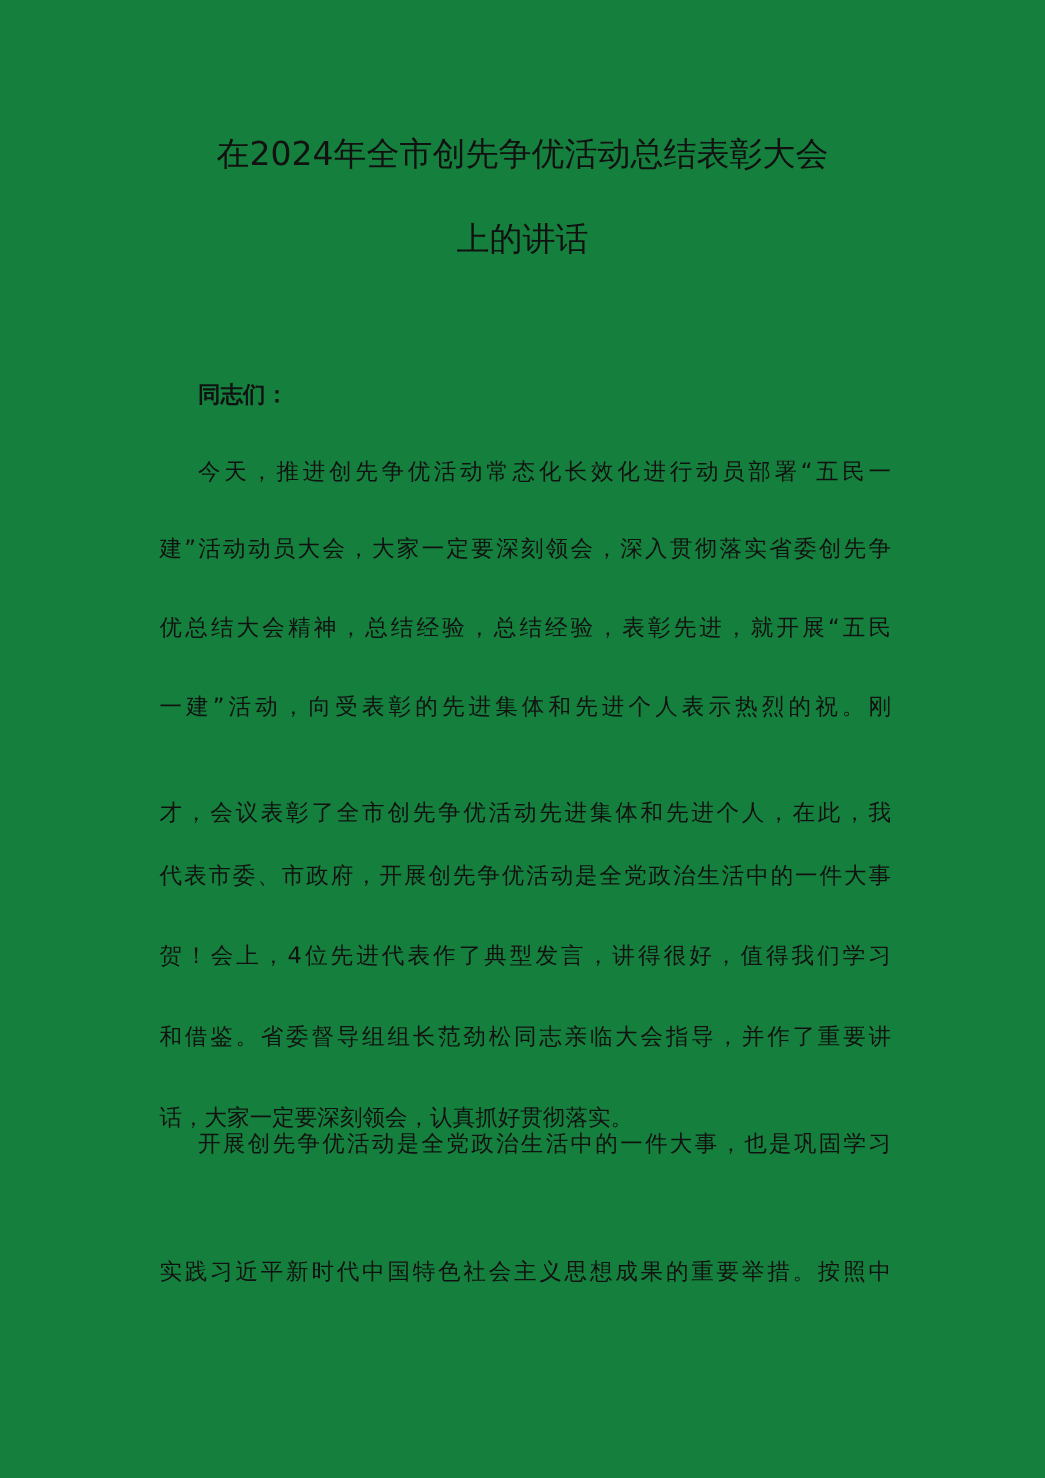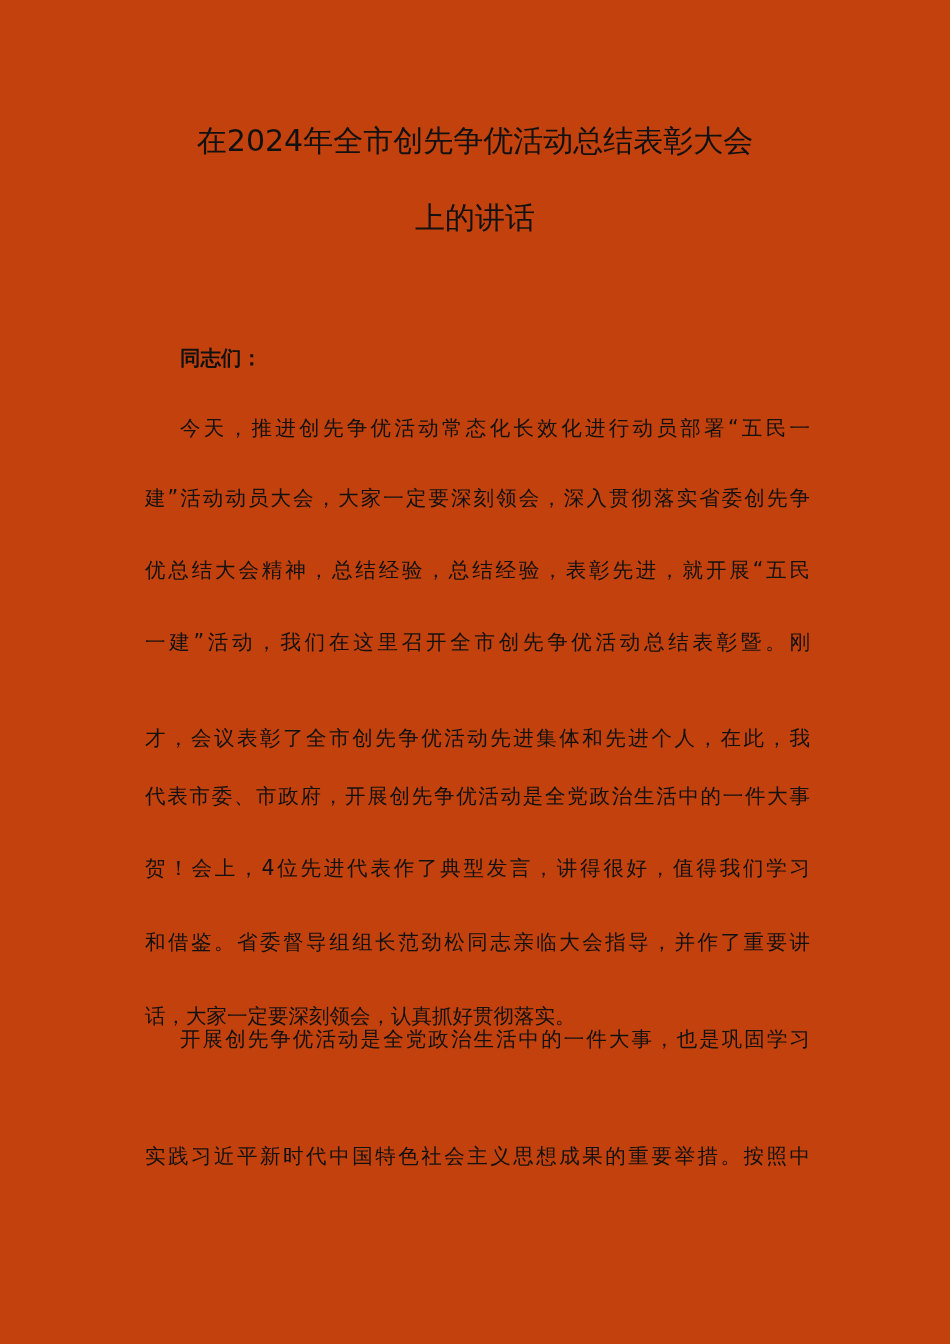--- a/index.html
+++ b/index.html
@@ -13,21 +13,21 @@
       position: relative;
       overflow: hidden;
       font-family: "DejaVu Serif", "Liberation Serif", serif;
       color: #111111;
     }
     .page {
       position: absolute;
       left: 0; top: 0;
       width: 950px;
       height: 1344px;
-      background: #c2410c;
+      background: #15803d;
     }
     .title {
       position: absolute;
       left: 140px;
       width: 670px;
       text-align: center;
       font-size: 30px;
       line-height: 40px;
       white-space: nowrap;
       letter-spacing: 0px;
@@ -56,21 +56,21 @@
 <div class="page">
 
   <div class="title l1">在2024年全市创先争优活动总结表彰大会</div>
   <div class="title l2">上的讲话</div>
 
   <div class="line indent last" style="top:343px;font-weight:bold;">同志们：</div>
 
   <div class="line indent" style="top:413px;">今天，推进创先争优活动常态化长效化进行动员部署“五民一</div>
   <div class="line" style="top:483px;">建”活动动员大会，大家一定要深刻领会，深入贯彻落实省委创先争</div>
   <div class="line" style="top:555px;">优总结大会精神，总结经验，总结经验，表彰先进，就开展“五民</div>
-  <div class="line" style="top:627px;">一建”活动，我们在这里召开全市创先争优活动总结表彰暨。刚</div>
+  <div class="line" style="top:627px;">一建”活动，向受表彰的先进集体和先进个人表示热烈的祝。刚</div>
   <div class="line" style="top:699px;margin-top:24px;">才，会议表彰了全市创先争优活动先进集体和先进个人，在此，我</div>
   <div class="line" style="top:781px;">代表市委、市政府，开展创先争优活动是全党政治生活中的一件大事</div>
   <div class="line" style="top:853px;">贺！会上，4位先进代表作了典型发言，讲得很好，值得我们学习</div>
   <div class="line" style="top:927px;">和借鉴。省委督导组组长范劲松同志亲临大会指导，并作了重要讲</div>
   <div class="line last" style="top:1001px;">话，大家一定要深刻领会，认真抓好贯彻落实。</div>
 
   <div class="line indent" style="top:1024px;">开展创先争优活动是全党政治生活中的一件大事，也是巩固学习</div>
   <div class="line" style="top:1141px;">实践习近平新时代中国特色社会主义思想成果的重要举措。按照中</div>
 
 </div>

